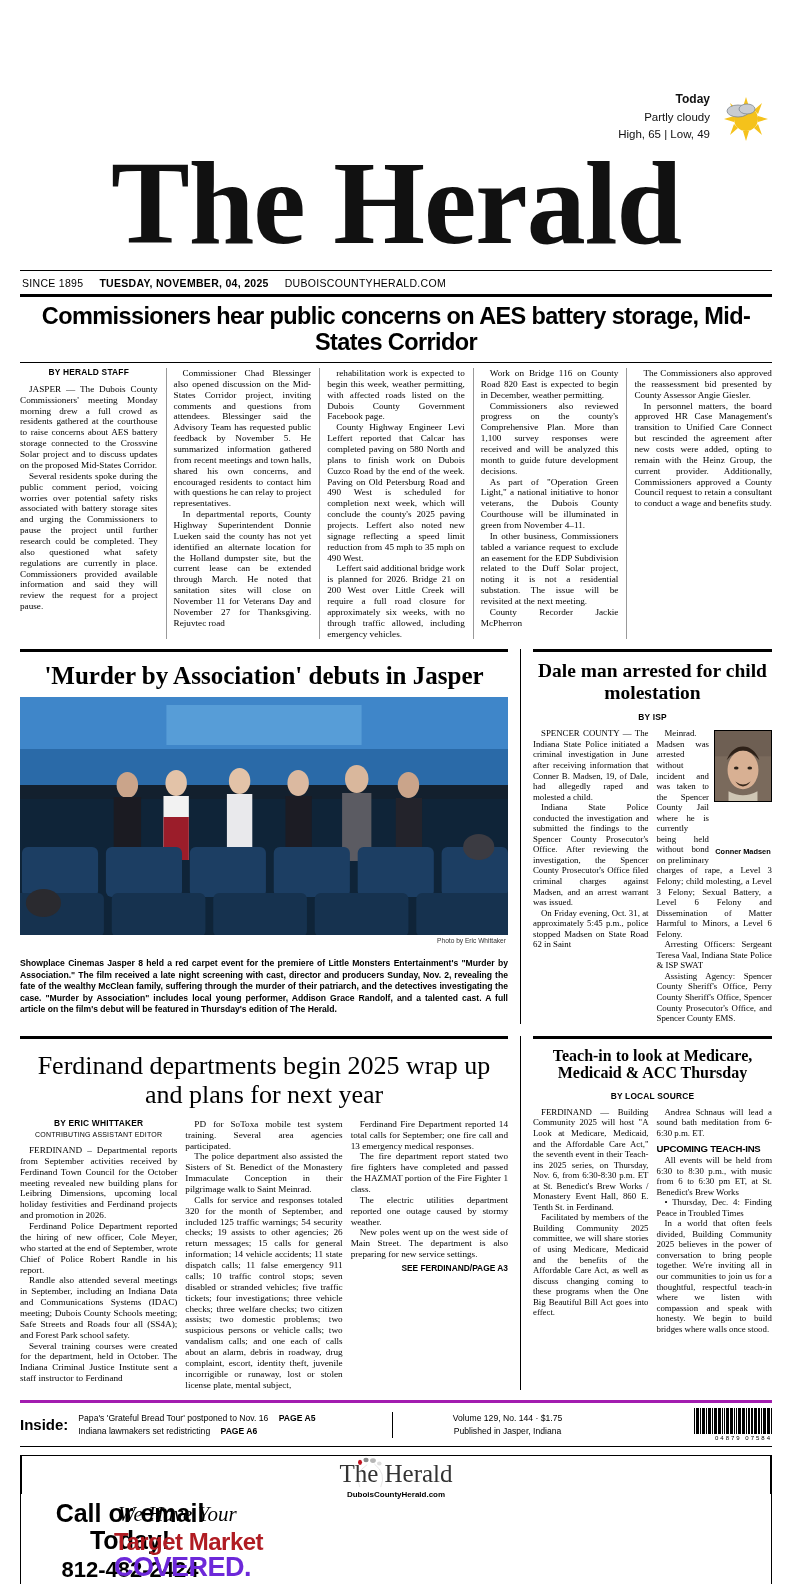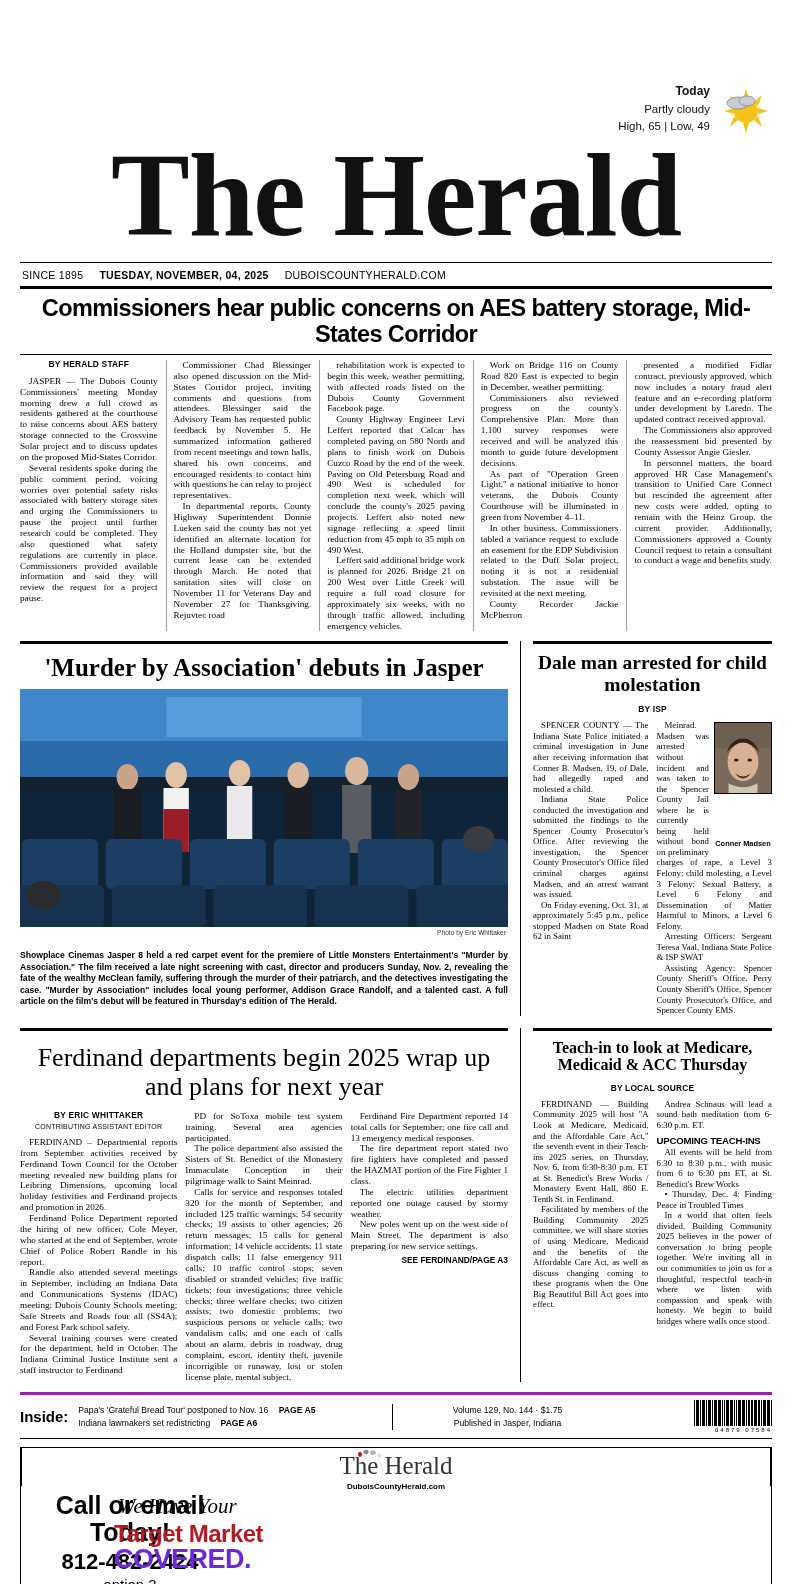--- a/index.html
+++ b/index.html
@@ -4,21 +4,21 @@
 <style>
   * { box-sizing: border-box; margin: 0; padding: 0; }
   html, body {
     width: 792px;
     height: 1584px;
     background: #fff;
     font-family: "Liberation Serif", serif;
     color: #000;
     overflow: hidden;
   }
-  .page { position: relative; width: 792px; height: 1584px; padding: 4px 20px; }
+  .page { position: relative; width: 792px; height: 1584px; padding: 12px 20px; }
 
   
   .weather { display: flex; align-items: center; justify-content: flex-end;
              padding-top: 78px; gap: 6px; }
   .weather-text { text-align: right; font-family: "Liberation Sans", sans-serif;
                   font-size: 11.5px; line-height: 1.55; color: #111; }
   .weather-today { font-weight: bold; font-size: 12px; }
   .sun-icon { width: 56px; height: 52px; flex: 0 0 56px; }
 
   
@@ -238,21 +238,20 @@
       <p>Leffert said additional bridge work is planned for 2026. Bridge 21 on 200 West over Little Creek will require a full road closure for approximately six weeks, with no through traffic allowed, including emergency vehicles.</p>
     </div>
     <div class="col divided">
       <p>Work on Bridge 116 on County Road 820 East is expected to begin in December, weather permitting.</p>
       <p>Commissioners also reviewed progress on the county's Comprehensive Plan. More than 1,100 survey responses were received and will be analyzed this month to guide future development decisions.</p>
       <p>As part of "Operation Green Light," a national initiative to honor veterans, the Dubois County Courthouse will be illuminated in green from November 4–11.</p>
       <p>In other business, Commissioners tabled a variance request to exclude an easement for the EDP Subdivision related to the Duff Solar project, noting it is not a residential substation. The issue will be revisited at the next meeting.</p>
       <p>County Recorder Jackie McPherron</p>
     </div>
     <div class="col divided">
-      <p>presented a modified Fidlar contract, previously approved, which now includes a notary fraud alert feature and an e-recording platform under development by Laredo. The updated contract received approval.</p>
       <p>The Commissioners also approved the reassessment bid presented by County Assessor Angie Giesler.</p>
       <p>In personnel matters, the board approved HR Case Management's transition to Unified Care Connect but rescinded the agreement after new costs were added, opting to remain with the Heinz Group, the current provider. Additionally, Commissioners approved a County Council request to retain a consultant to conduct a wage and benefits study.</p>
     </div>
   </div>
 
   <div class="mid">
     <div class="mid-left">
       <div class="section-rule-top"></div>
       <div class="feature-headline">'Murder by Association' debuts in Jasper</div>
       <div class="photo-frame">

